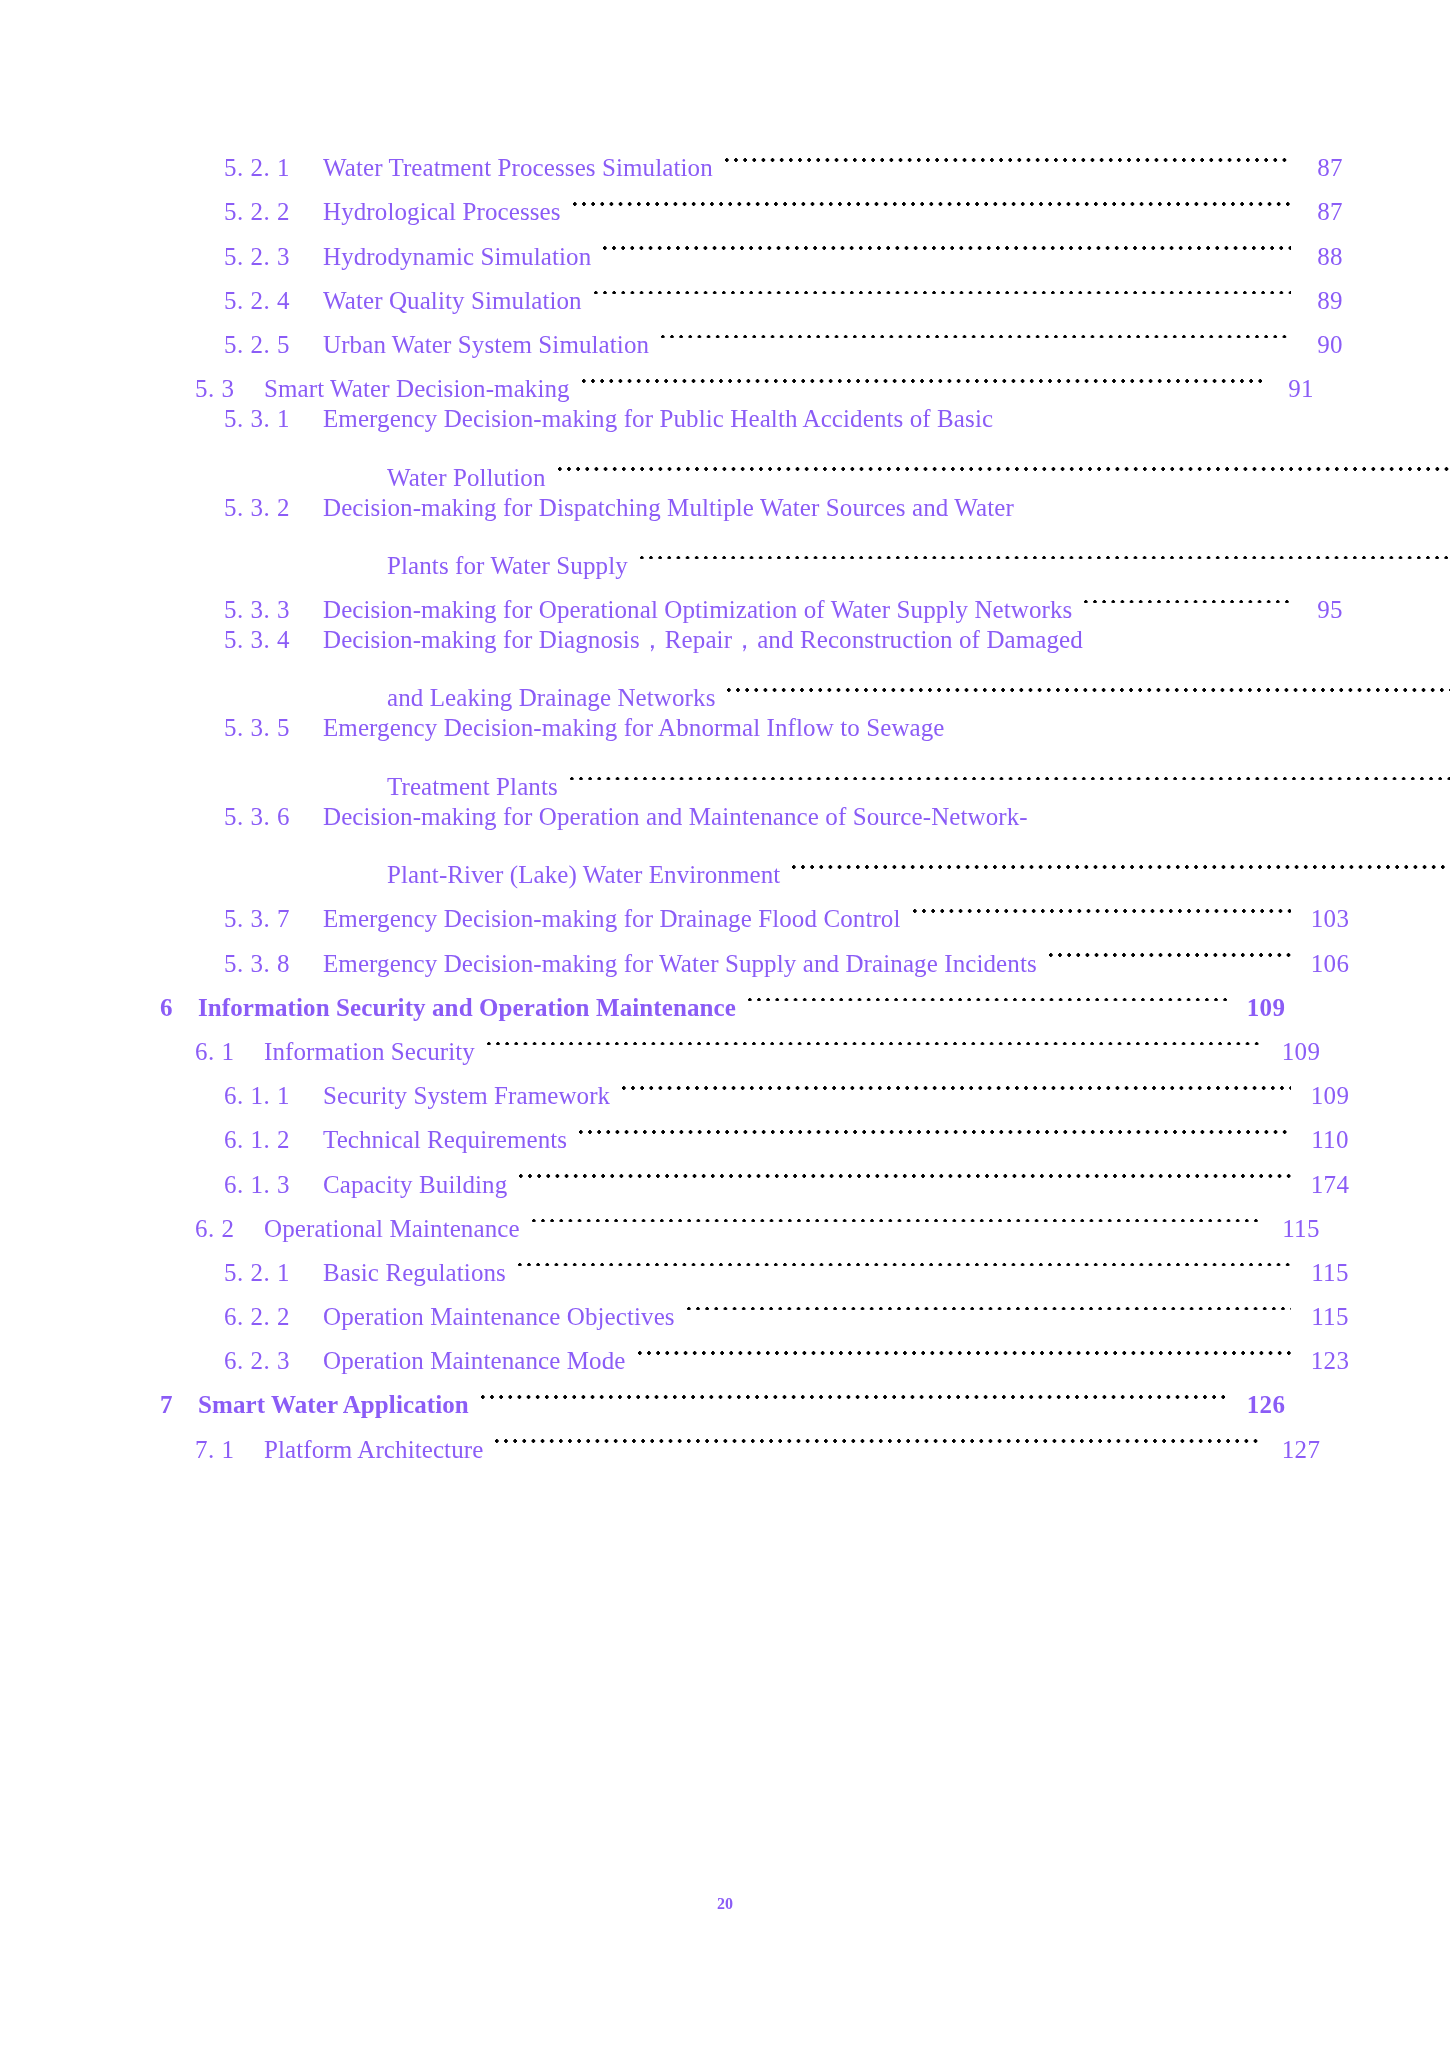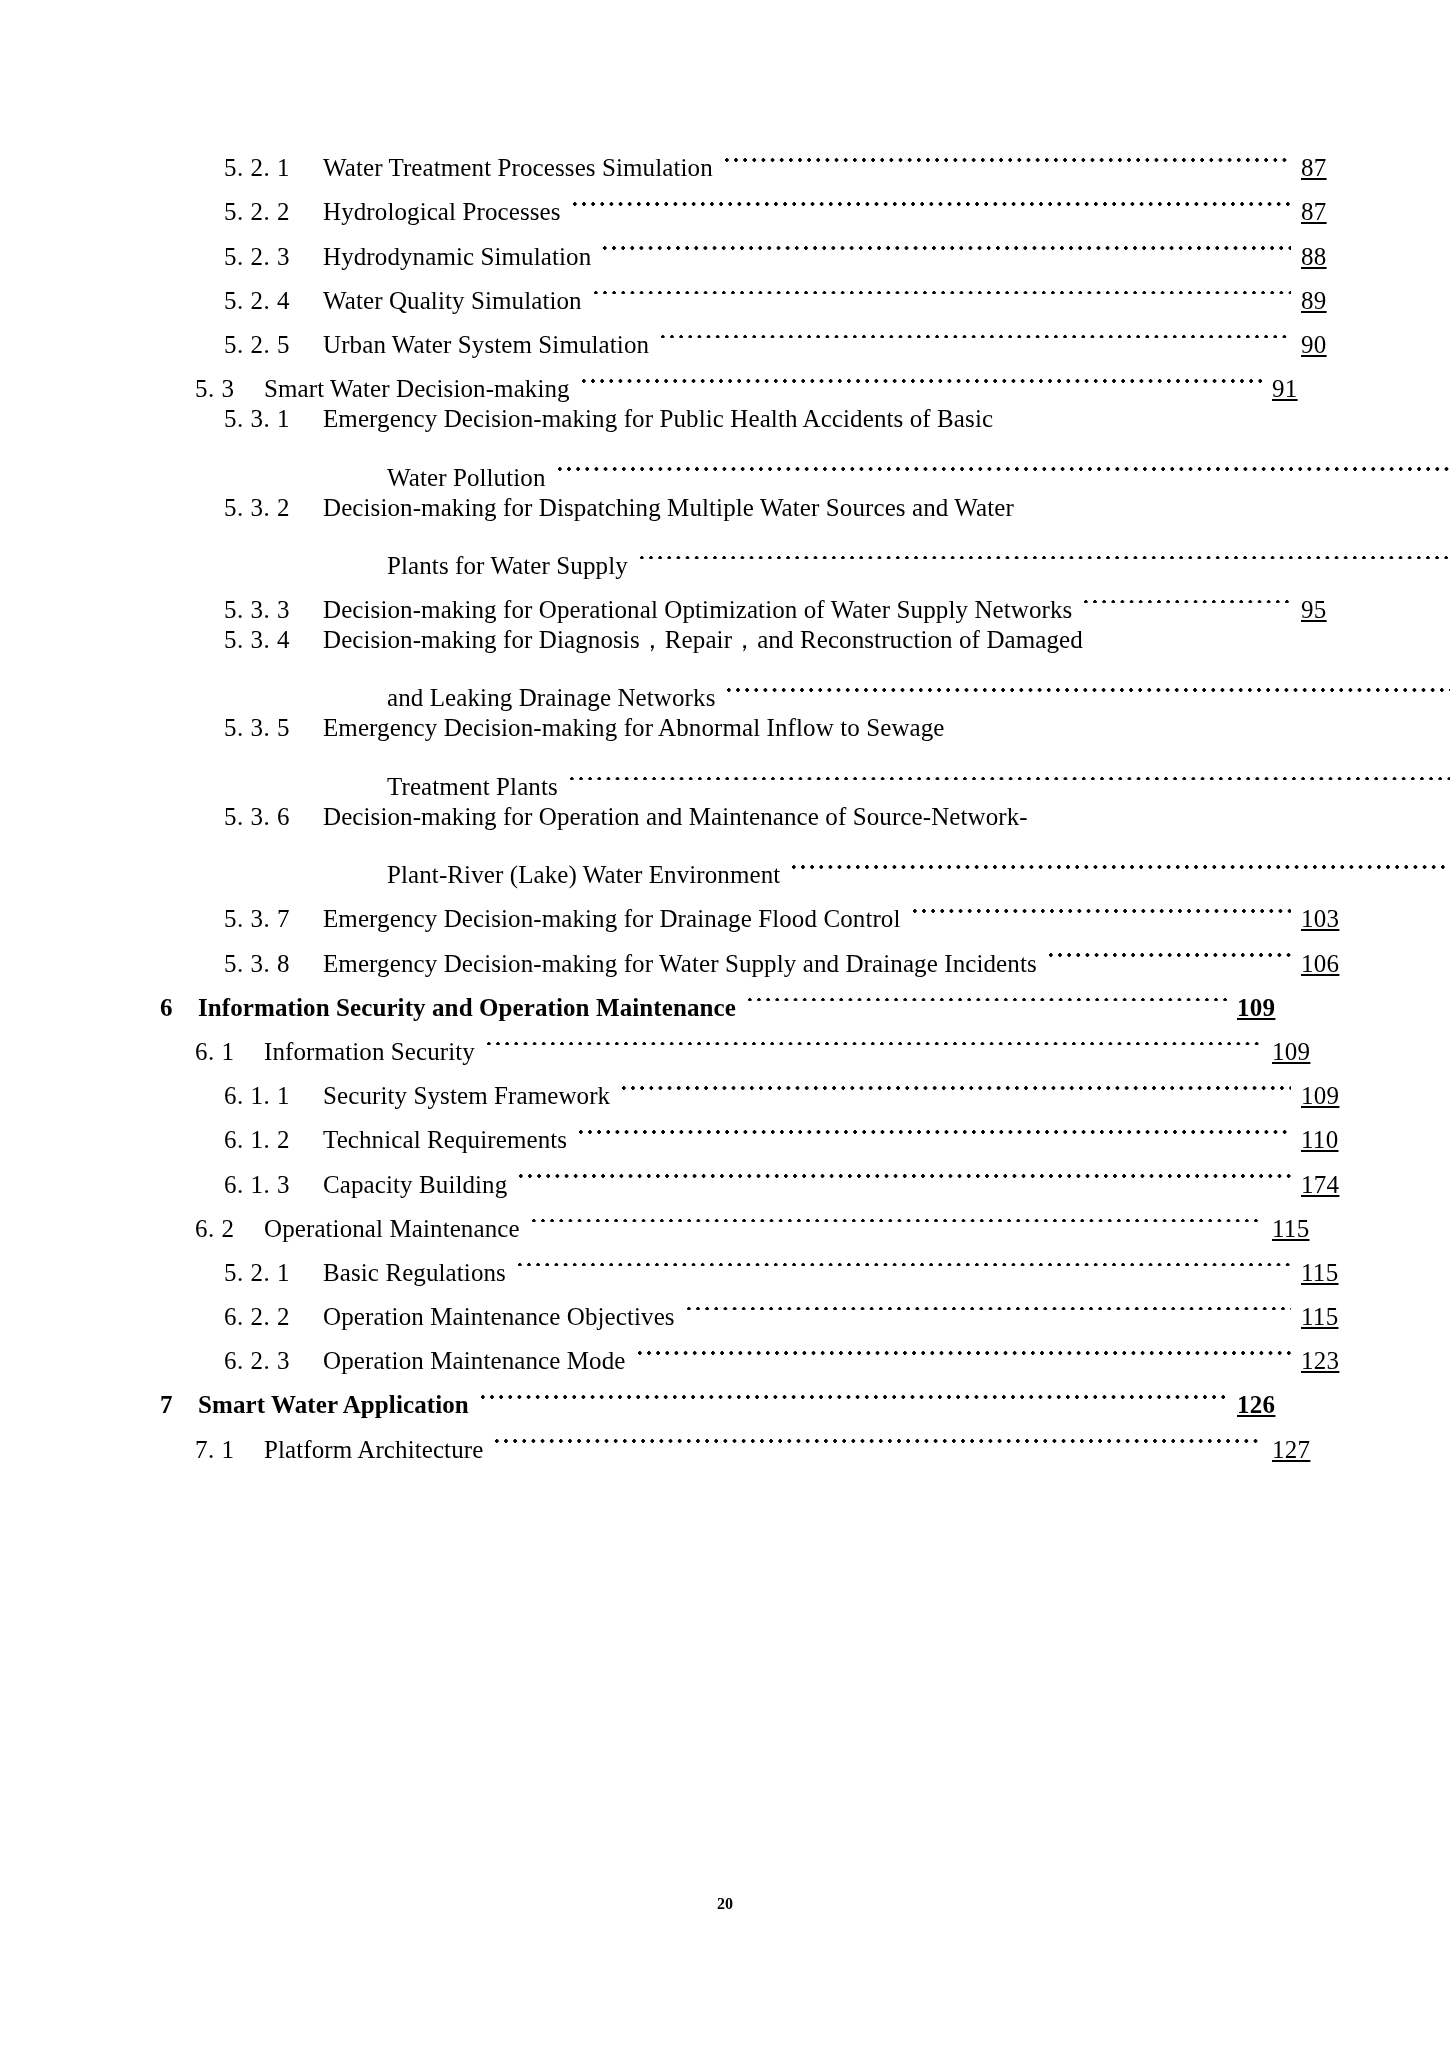--- a/index.html
+++ b/index.html
@@ -8,21 +8,21 @@
     padding: 0;
     background: #ffffff;
   }
 
   .page {
     position: relative;
     width: 1450px;
     height: 2045px;
     margin: 0 auto;
     background: #ffffff;
-    color: #000000;
+    color: #8b5cf6;
     font-family: "Liberation Serif", "DejaVu Serif", serif;
     overflow: hidden;
   }
 
   .toc {
     position: absolute;
     left: 160px;
     top: 132px;
     width: 1135px;
   }
@@ -73,23 +73,22 @@
     height: 3.6px;
     background-image: radial-gradient(circle at 1.8px 1.8px, #000 1.7px, rgba(0,0,0,0) 1.9px);
     background-size: 9.15px 3.6px;
     background-repeat: repeat-x;
   }
 
   
   .pg {
     flex: 0 0 auto;
     width: 58px;
-    text-align: left;
+    text-align: center;
     letter-spacing: 0.3px;
-    text-decoration: underline;
   }
 
   
   
   .lv1 { padding-left: 0px; font-weight: bold; }
   .lv1 .num { width: 38px; }
   .lv1 .pg  { font-weight: bold; }
 
   
   .lv2 { padding-left: 35px; }

